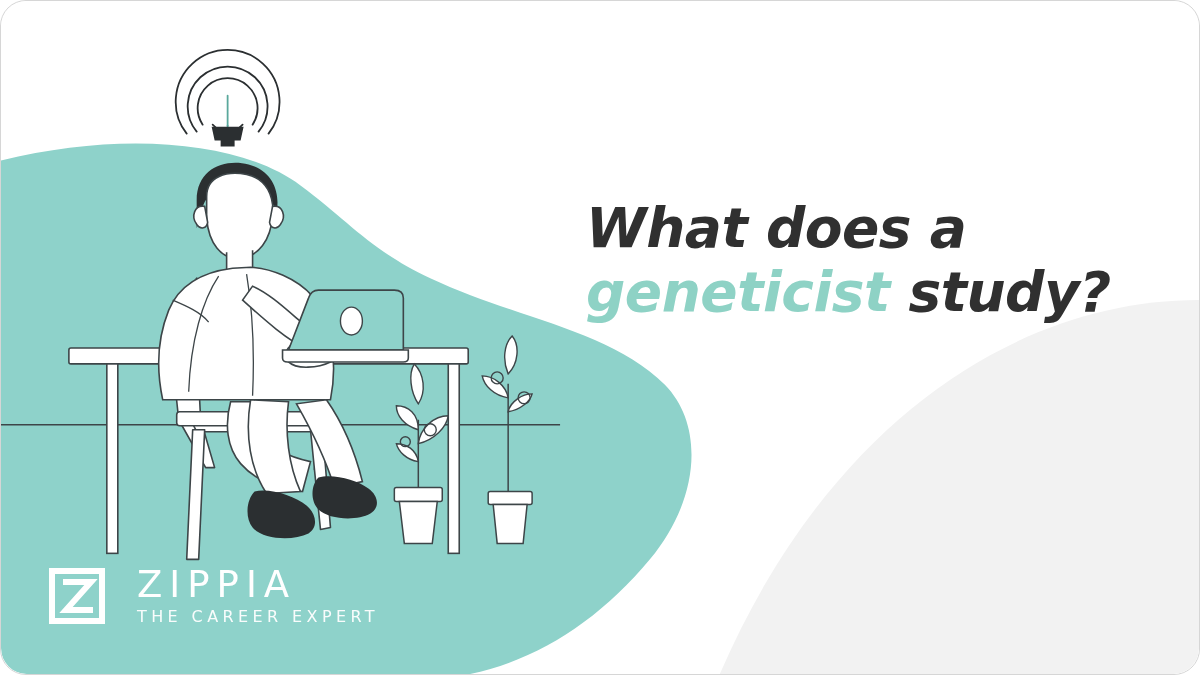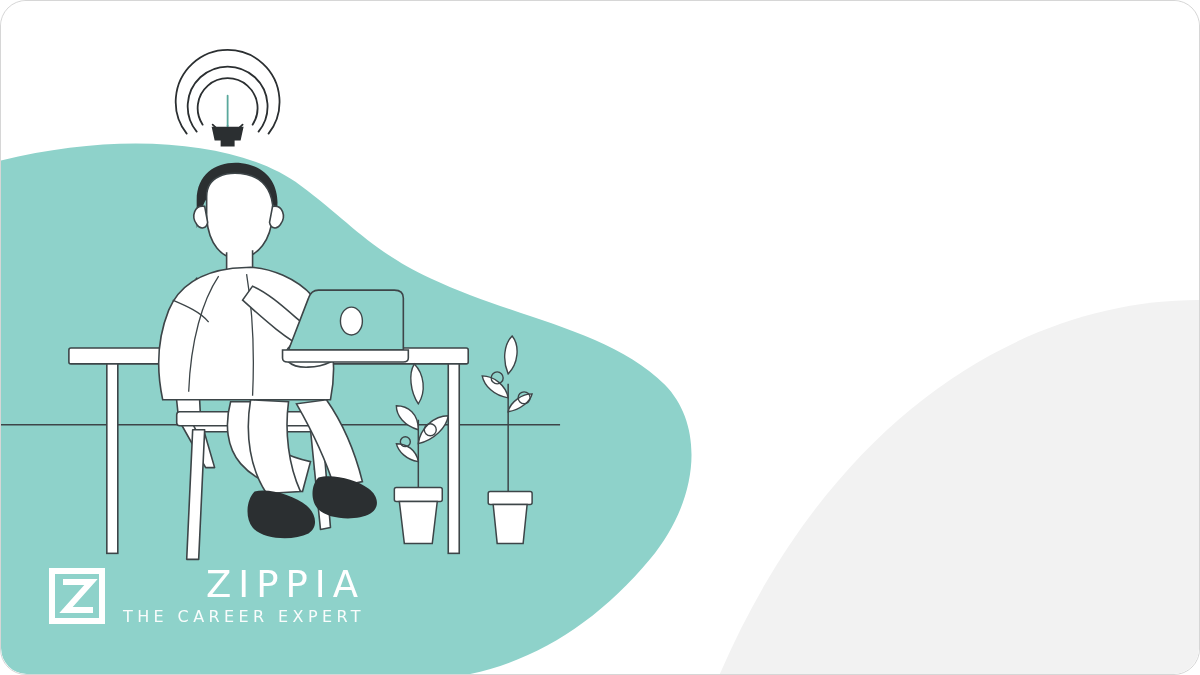--- a/index.html
+++ b/index.html
@@ -49,22 +49,21 @@
   .headline .hl-accent {
     color: #8ed2c5;
   }
   .logo-wrap {
     position: absolute;
     left: 48px;
     top: 565px;
     z-index: 6;
     display: flex;
     align-items: center;
-    gap: 18px;
-    text-align: right;
+    gap: 32px;
   }
   .logo-mark {
     width: 56px;
     height: 56px;
     display: block;
   }
   .logo-text-col {
     display: flex;
     flex-direction: column;
     justify-content: center;
@@ -235,20 +234,23 @@
         <path d="M 508 374 C 502 360, 504 344, 512 336 C 520 346, 518 364, 508 374 Z" fill="#ffffff" stroke="#3d4548" stroke-width="1.4"></path>
         <circle cx="497" cy="378" r="6" fill="none" stroke="#3d4548" stroke-width="1.4"></circle>
         <circle cx="524" cy="398" r="6" fill="none" stroke="#3d4548" stroke-width="1.4"></circle>
         <rect x="488" y="492" width="44" height="13" rx="2" fill="#ffffff" stroke="#3d4548" stroke-width="1.5"></rect>
         <path d="M 493 505 L 527 505 L 523 544 L 497 544 Z" fill="#ffffff" stroke="#3d4548" stroke-width="1.5"></path>
       </g>
 
     </g>
   </svg>
 
+  <div class="headline-wrap">
+    <h1 class="headline"><span>What does a</span><br><span class="hl-accent">geneticist</span> <span>study?</span></h1>
+  </div>
 
   <div class="logo-wrap">
     <svg class="logo-mark" viewBox="0 0 56 56">
       <path d="M3 3 H53 V53 H3 Z" fill="none" stroke="#ffffff" stroke-width="6"></path>
       <path d="M14 14 H42 L17 42 H44" fill="none" stroke="#ffffff" stroke-width="6" stroke-linejoin="miter"></path>
     </svg>
     <div class="logo-text-col">
       <div class="logo-word">ZIPPIA</div>
       <div class="logo-tag">THE CAREER EXPERT</div>
     </div>

